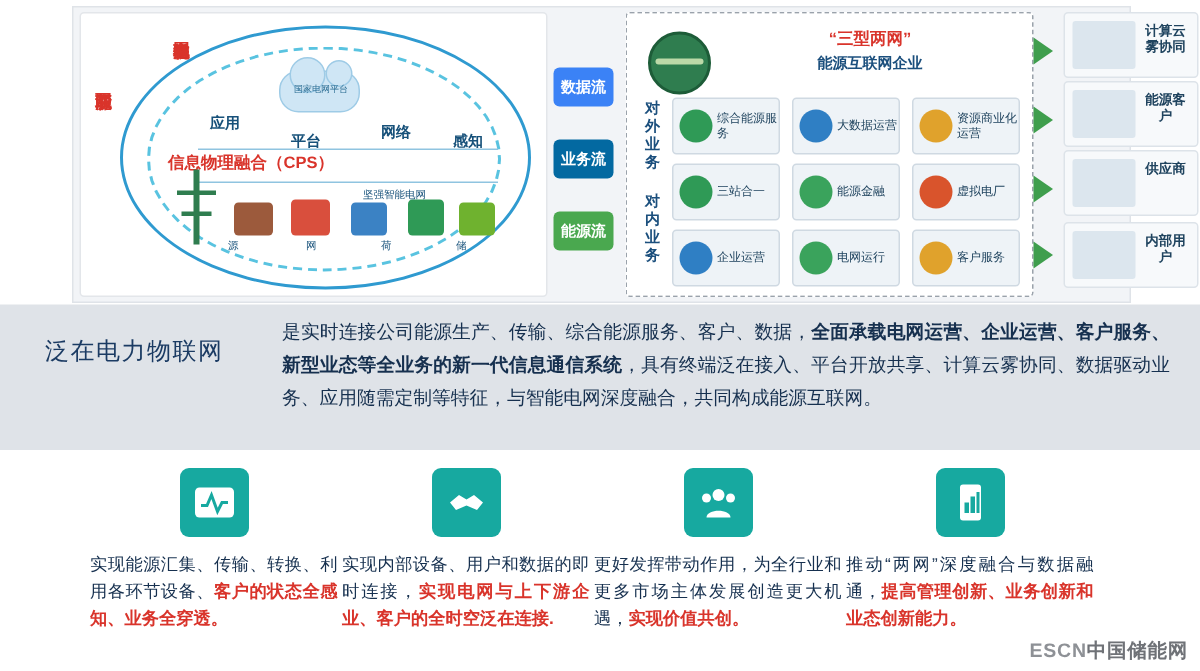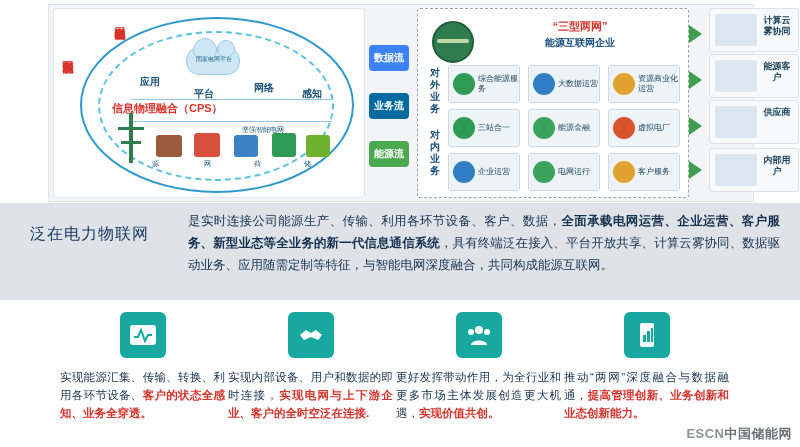--- a/index.html
+++ b/index.html
@@ -296,21 +296,21 @@
       <div class="rcard" style="top:140px;">
         <div class="rpic"></div>
         <div class="rl">内部用户</div>
       </div>
     </div>
   </div>
 
   <div class="band"></div>
   <div class="band-title">泛在电力物联网</div>
   <div class="band-text">
-    <span>是实时连接公司能源生产、传输、利用各环节设备、客户、数据，</span><b>全面承载电网运营、企业运营、客户服务、新型业态等全业务的新一代信息通信系统</b><span>，具有终端泛在接入、平台开放共享、计算云雾协同、数据驱动业务、应用随需定制等特征，与智能电网深度融合，共同构成能源互联网。</span>
+    <span>是实时连接公司能源生产、传输、综合能源服务、客户、数据，</span><b>全面承载电网运营、企业运营、客户服务、新型业态等全业务的新一代信息通信系统</b><span>，具有终端泛在接入、平台开放共享、计算云雾协同、数据驱动业务、应用随需定制等特征，与智能电网深度融合，共同构成能源互联网。</span>
   </div>
 
   <div class="bottom">
 
     <div class="col" style="left:60px;">
       <div class="badge">
         <svg width="28" height="28" viewBox="0 0 28 28">
             <rect x="1" y="4" width="26" height="20" rx="3" fill="#ffffff"></rect>
             <polyline points="5,16 9,16 12,9 16,20 19,14 23,14" fill="none" stroke="#17a9a0" stroke-width="2"></polyline>
           </svg>

